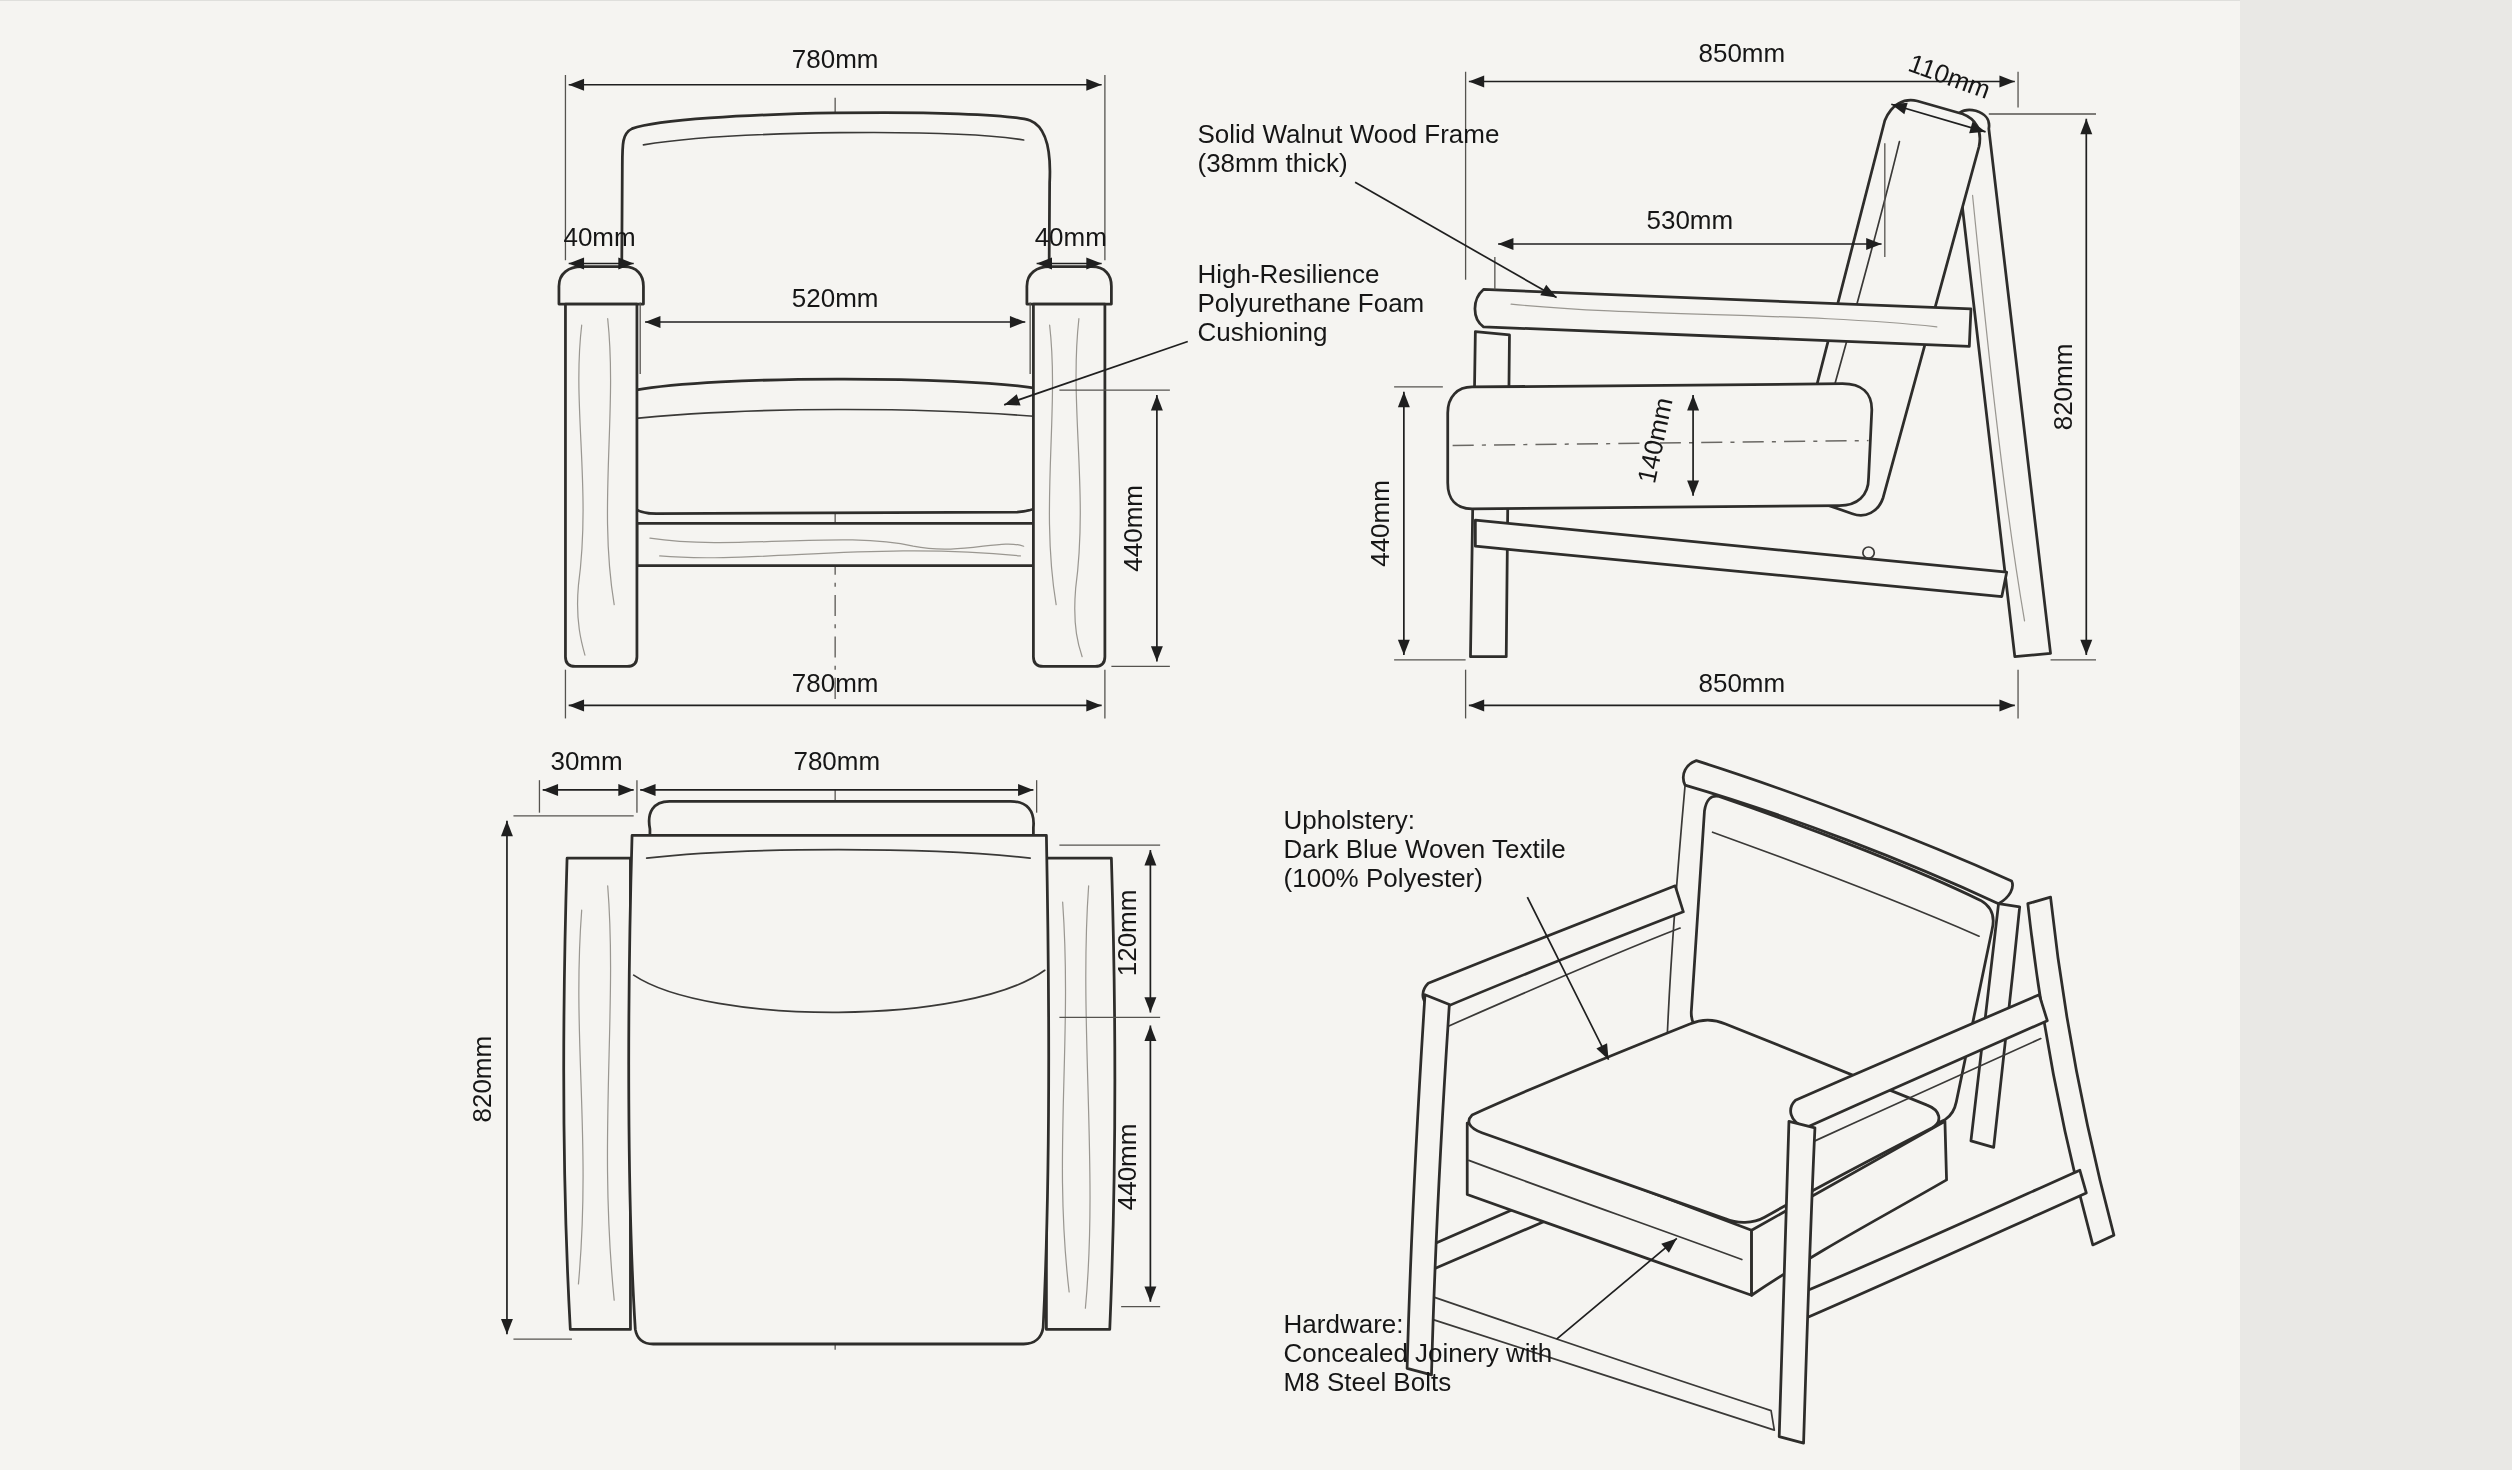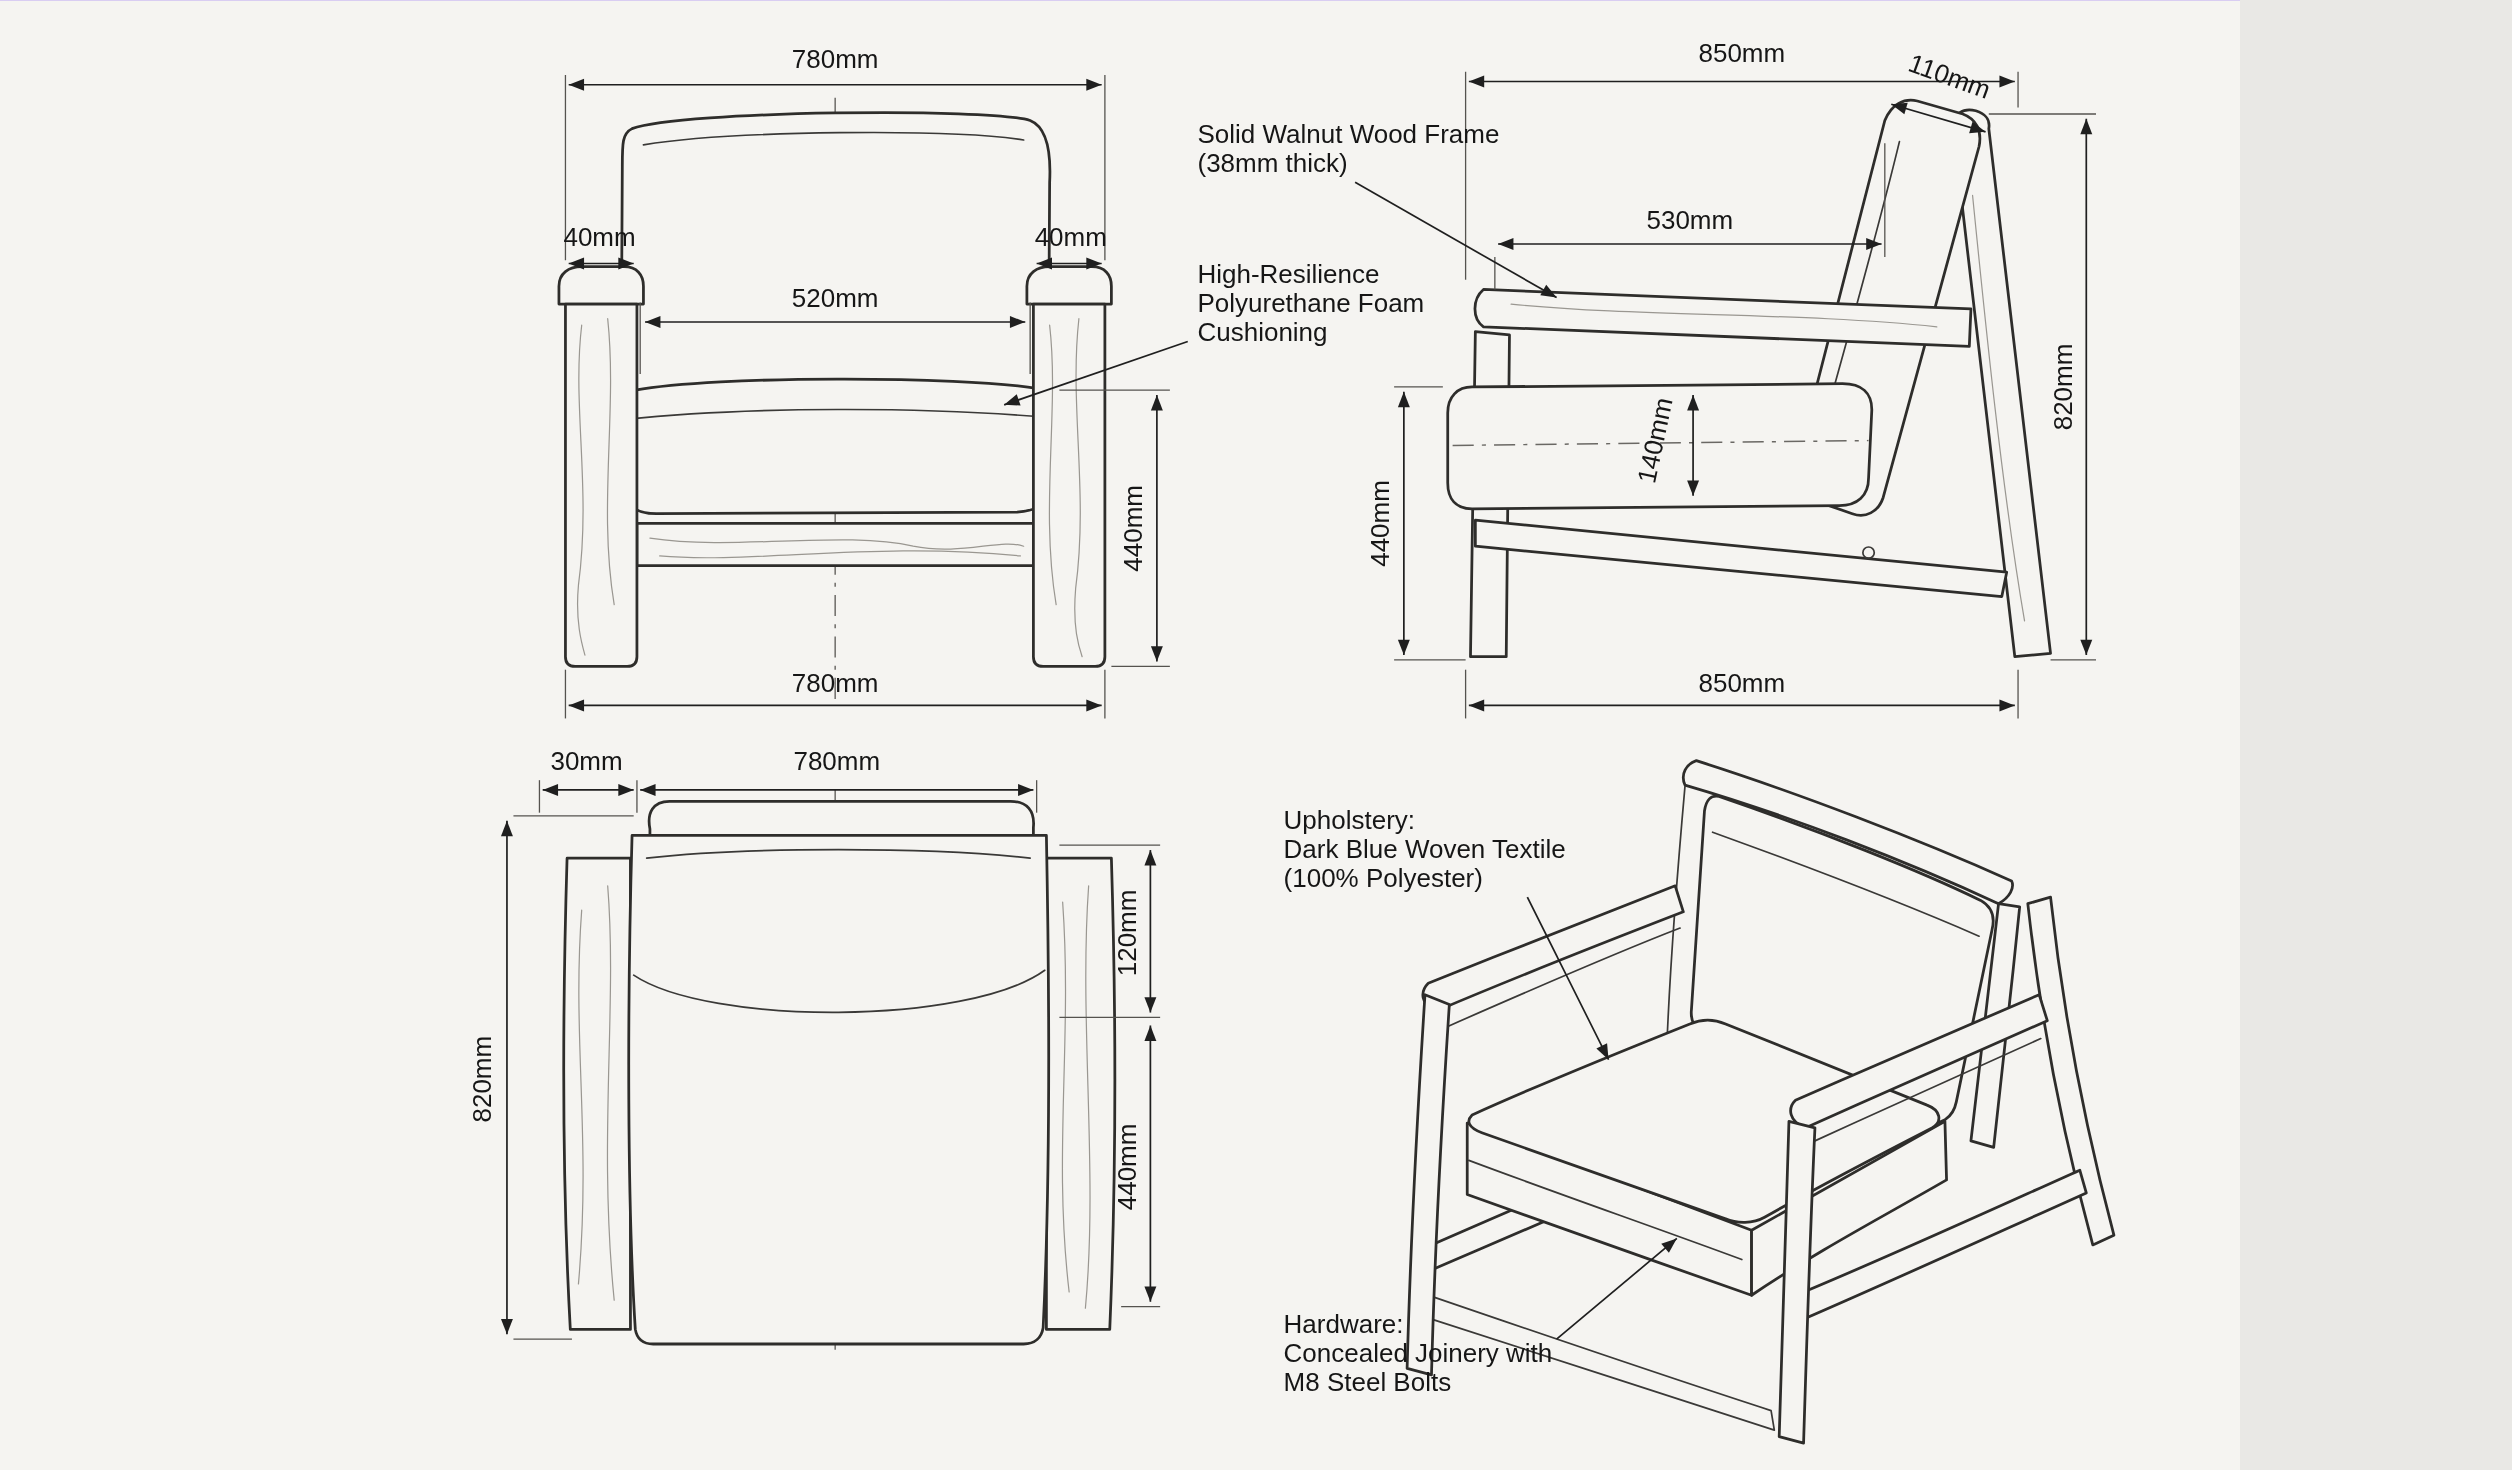--- a/index.html
+++ b/index.html
@@ -1,16 +1,16 @@
 <!DOCTYPE html>
 <html style="font-size:13.6px"><head>
 <meta charset="utf-8">
 <style>
   html,body{margin:0;padding:0;background:#e9e8e5;}
-  .stage{width:2240px;height:1471px;background:#8b5cf6;overflow:hidden;}
+  .stage{width:2240px;height:1471px;background:#a3a3a3;overflow:hidden;}
   svg{display:block;width:2512px;height:1471px;}
   .ink{fill:none;stroke:#2e2d2b;stroke-width:1.7;stroke-linecap:round;stroke-linejoin:round;}
   .fillp{fill:#f5f4f1;}
   .ink2{fill:none;stroke:#3a3937;stroke-width:1.05;stroke-linecap:round;stroke-linejoin:round;}
   .grain{fill:none;stroke:#9a9791;stroke-width:0.75;stroke-linecap:round;}
   .dim{stroke:#1f1f1f;stroke-width:1.05;fill:none;}
   .ext{stroke:#55534f;stroke-width:0.8;fill:none;}
   .cl{stroke:#6a6864;stroke-width:0.9;fill:none;stroke-dasharray:13 5 2.5 5;}
   text{font-family:"Liberation Sans","DejaVu Sans",sans-serif;font-size:16px;fill:#161616;}
   .mid{text-anchor:middle;}

